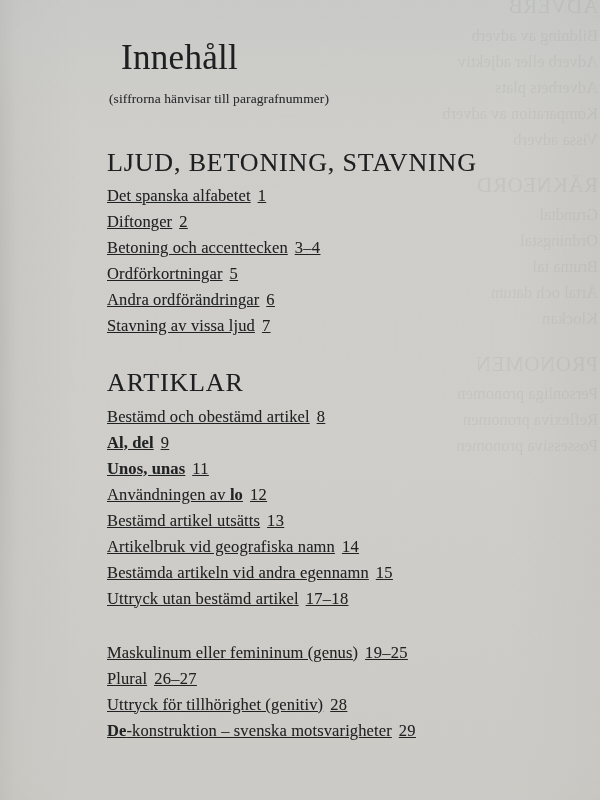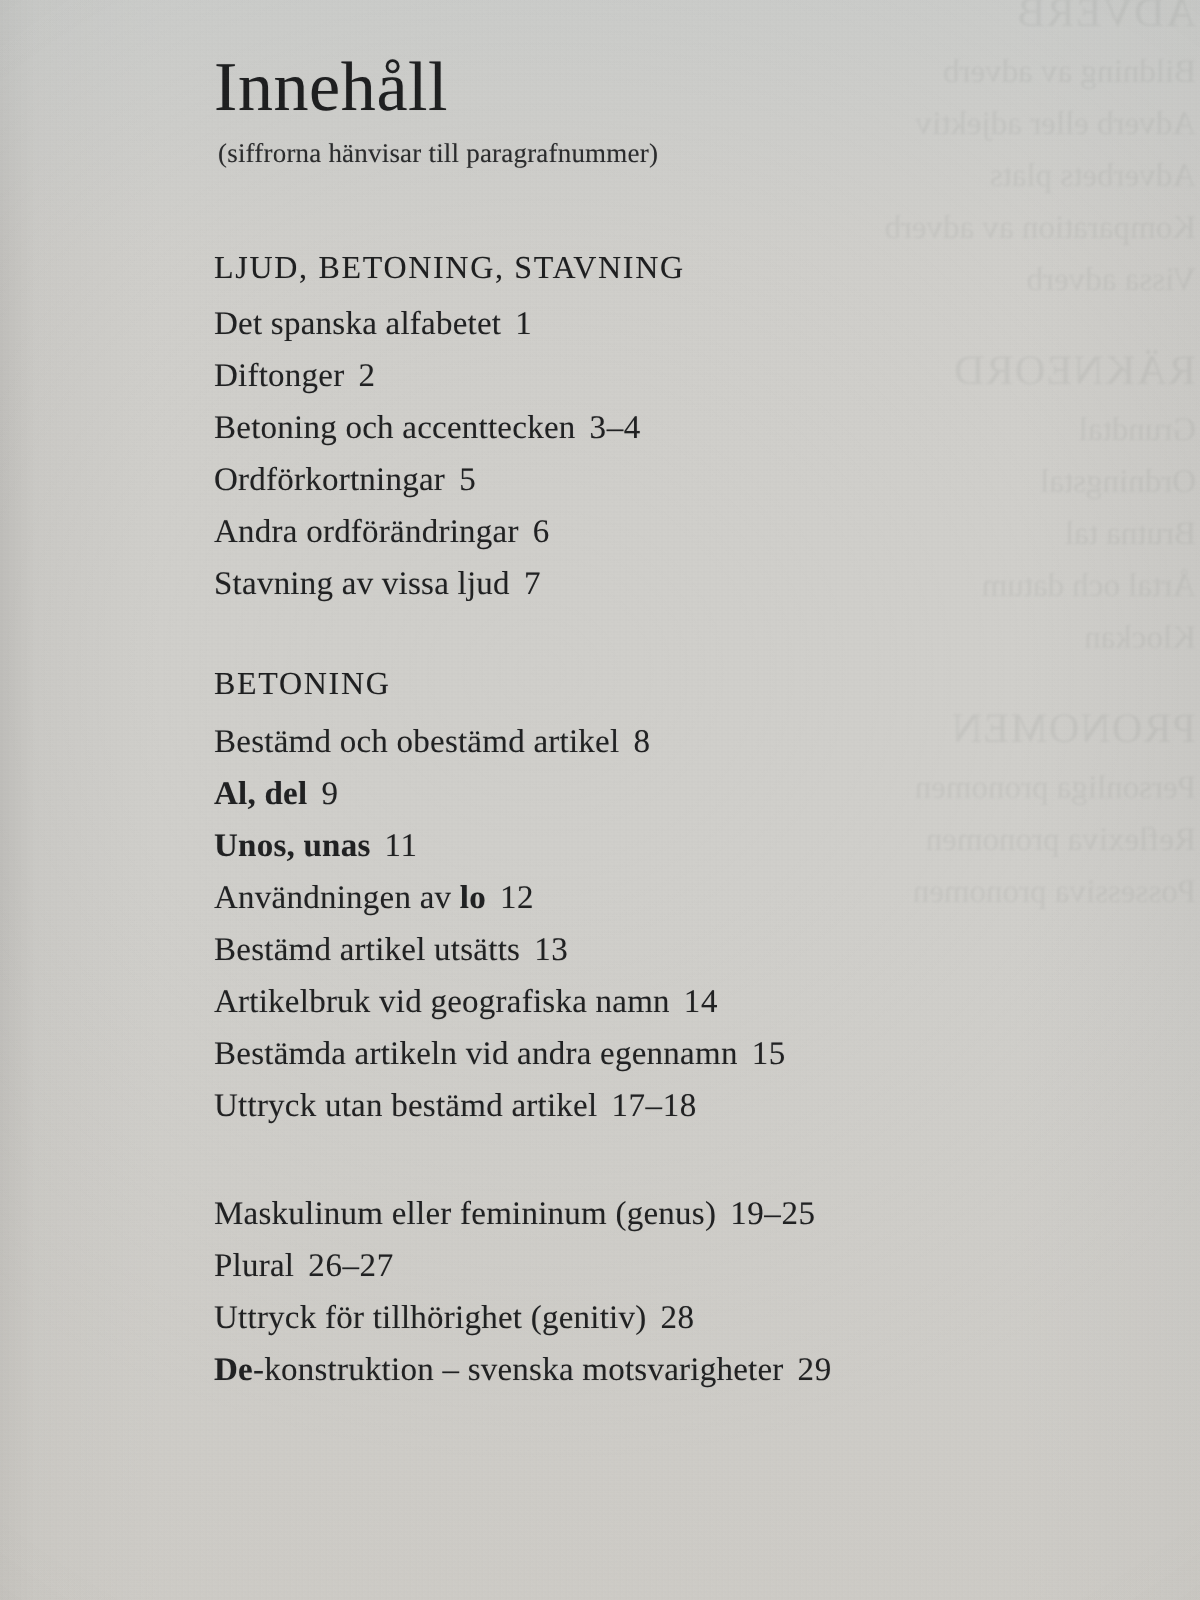--- a/index.html
+++ b/index.html
@@ -85,21 +85,21 @@
   
   #content {
     position: absolute;
     left: 107px;
     top: 0;
     width: 470px;
     height: 800px;
   }
 
   .doc-title {
-    margin: 0;
+    margin: 14px;
     padding-top: 24px;
     font-size: 35px;
     font-weight: 400;
     letter-spacing: 0.3px;
     color: #1d1e1f;
     line-height: 1.12;
   }
   .doc-subtitle {
     margin: 6px 0 0 2px;
     font-size: 13.5px;
@@ -107,35 +107,36 @@
     letter-spacing: 0.1px;
   }
 
   .sections { margin-top: 40px; }
 
   .section { margin-bottom: 0; }
   .section + .section { margin-top: 28px; }
 
   .section-heading {
     margin: 6px 0 5px 0;
-    font-size: 16px;
+    font-size: 26px;
     font-weight: 400;
     letter-spacing: 0.85px;
     color: #1d1e1f;
     line-height: 1.2;
   }
 
   .entries { margin: 0; padding: 0; list-style: none; }
 
   .entry {
     font-size: 16.5px;
     line-height: 26px;
     color: #1f2021;
     letter-spacing: 0.12px;
     white-space: nowrap;
+    text-decoration: underline;
   }
   .entry .lbl { }
   .entry .lbl b { font-weight: 700; }
   .entry .num {
     margin-left: 7px;
     letter-spacing: 0.3px;
   }
 
   
   #content { text-rendering: optimizeLegibility; }
@@ -181,21 +182,21 @@
           <ul class="entries">
             <li class="entry"><span class="lbl">Det spanska alfabetet</span><span class="num">1</span></li>
             <li class="entry"><span class="lbl">Diftonger</span><span class="num">2</span></li>
             <li class="entry"><span class="lbl">Betoning och accenttecken</span><span class="num">3–4</span></li>
             <li class="entry"><span class="lbl">Ordförkortningar</span><span class="num">5</span></li>
             <li class="entry"><span class="lbl">Andra ordförändringar</span><span class="num">6</span></li>
             <li class="entry"><span class="lbl">Stavning av vissa ljud</span><span class="num">7</span></li>
           </ul>
         </div>
         <div class="section">
-          <div class="section-heading">BETONING</div>
+          <div class="section-heading">ARTIKLAR</div>
           <ul class="entries">
             <li class="entry"><span class="lbl">Bestämd och obestämd artikel</span><span class="num">8</span></li>
             <li class="entry"><span class="lbl"><b>Al, del</b></span><span class="num">9</span></li>
             <li class="entry"><span class="lbl"><b>Unos, unas</b></span><span class="num">11</span></li>
             <li class="entry"><span class="lbl">Användningen av <b>lo</b></span><span class="num">12</span></li>
             <li class="entry"><span class="lbl">Bestämd artikel utsätts</span><span class="num">13</span></li>
             <li class="entry"><span class="lbl">Artikelbruk vid geografiska namn</span><span class="num">14</span></li>
             <li class="entry"><span class="lbl">Bestämda artikeln vid andra egennamn</span><span class="num">15</span></li>
             <li class="entry"><span class="lbl">Uttryck utan bestämd artikel</span><span class="num">17–18</span></li>
           </ul>

